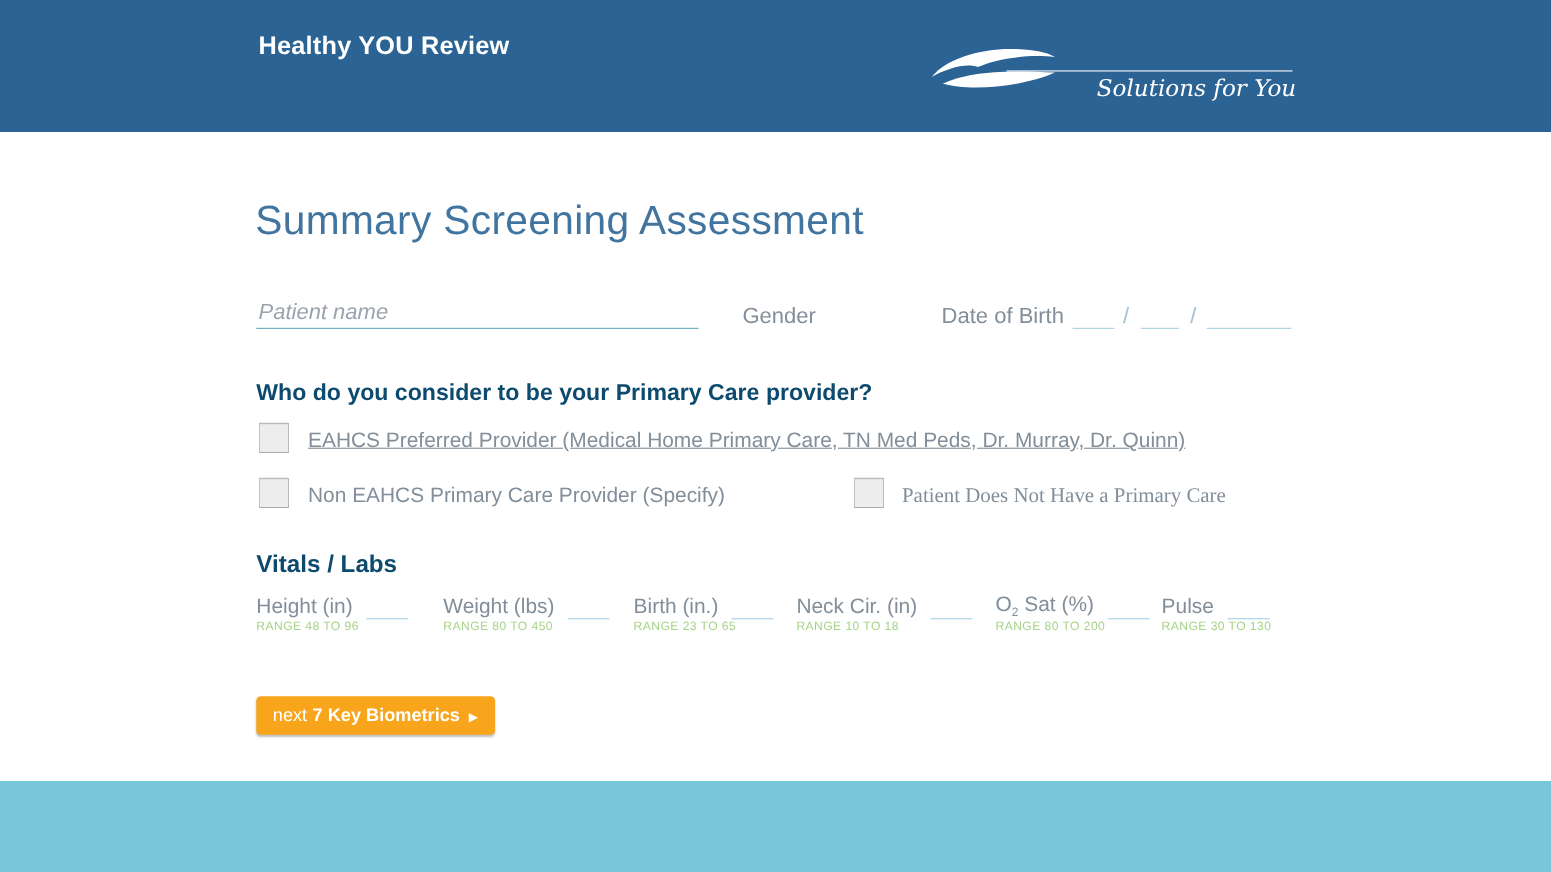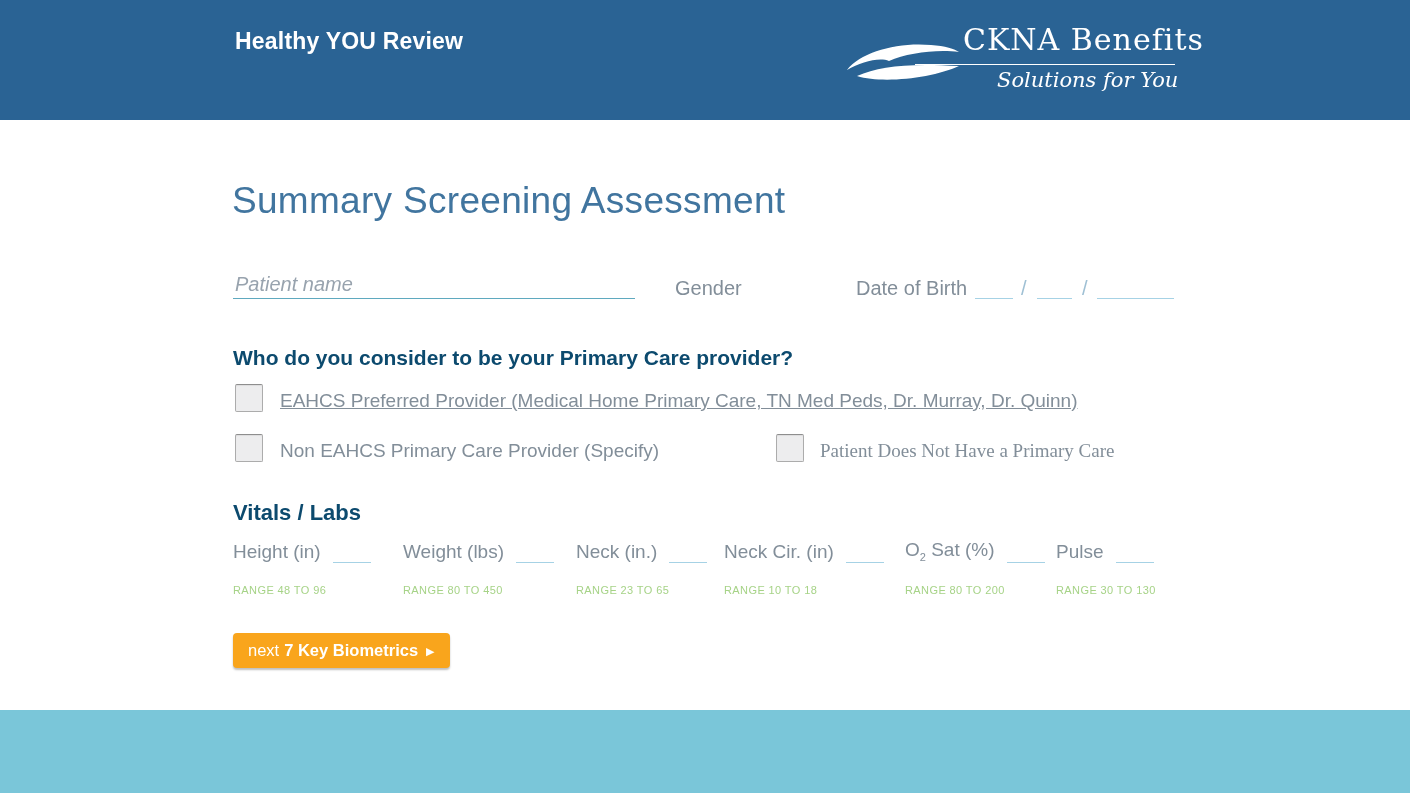--- a/index.html
+++ b/index.html
@@ -46,42 +46,41 @@
   .cbl-1 { left: 280px; top: 390px; text-decoration: underline; }
   .cbl-2 { left: 280px; top: 440px; }
   .cbl-3 { left: 820px; top: 440px; font-family: Liberation Serif, serif; }
 
   .vital { position: absolute; top: 537px; }
   .v-0 { left: 233px; } .v-1 { left: 403px; } .v-2 { left: 576px; } .v-3 { left: 724px; } .v-4 { left: 905px; } .v-5 { left: 1056px; }
   .vital-row { display: flex; align-items: flex-end; height: 26px; }
   .vital-label { font-size: 19px; color: #828E99; white-space: nowrap; margin-top: 24px; }
   .vital-label sub { font-size: 11px; }
   .vital-input { width: 38px; height: 22px; margin-left: 12px; border-bottom: 1px solid #A6D2E5; font-size: 16px; color: #555f6a; text-align: center; }
-  .vital-range { margin-top: 21px; font-size: 11px; letter-spacing: 0.4px; color: #A6D387; white-space: nowrap; }
+  .vital-range { margin-top: 1px; font-size: 11px; letter-spacing: 0.4px; color: #A6D387; white-space: nowrap; }
 
   .next-btn { position: absolute; left: 233px; top: 633px; height: 35px; padding: 0 15px; display: inline-flex; align-items: center; background: #F9A51C; border: none; border-radius: 4px; color: #ffffff; font-family: "Liberation Sans", sans-serif; font-size: 16.5px; box-shadow: 0 2px 2px rgba(0,0,0,0.25); cursor: pointer; }
   .next-btn .btn-bold { font-weight: bold; margin-left: 5px; }
   .next-btn .btn-arrow { font-size: 11px; margin-left: 8px; position: relative; top: 1px; }
 
   
   .footer { position: absolute; left: 0; top: 710px; width: 1410px; height: 83px; background: #7AC6D9; }
 </style>
 </head>
 <body>
 
 <div class="page">
 
   <div class="top-bar">
     <div class="app-title">Healthy YOU Review</div>
     <div class="brand">
       <svg class="brand-swoosh" viewBox="0 0 116 44" xmlns="http://www.w3.org/2000/svg">
         <path fill="#ffffff" d="M2,30 C16,12 52,2 86,5 C100,6 110,9 114,12 C92,9 62,13 44,21 C34,17 16,22 2,30 Z"></path>
         <path fill="#ffffff" d="M12,36 C34,26 64,23 114,26 C88,38 38,44 12,36 Z"></path>
       </svg>
-      <div class="brand-name">CKNA Benefits</div>
       <div class="brand-rule"></div>
       <div class="brand-tagline">Solutions for You</div>
     </div>
   </div>
 
   <h1 class="main-title">Summary Screening Assessment</h1>
 
   <input class="u-input patient-input" type="text" placeholder="Patient name" style="">
   <div class="field-label gender-label">Gender</div>
   <div class="field-label dob-label">Date of Birth</div>
@@ -115,21 +114,21 @@
   <div class="vital v-1">
     <div class="vital-row">
       <span class="vital-label">Weight (lbs)</span>
       <input class="u-input vital-input" type="text" style="">
     </div>
     <div class="vital-range">RANGE 80 TO 450</div>
   </div>
 
   <div class="vital v-2">
     <div class="vital-row">
-      <span class="vital-label">Neck (in.)</span>
+      <span class="vital-label">Birth (in.)</span>
       <input class="u-input vital-input" type="text" style="">
     </div>
     <div class="vital-range">RANGE 23 TO 65</div>
   </div>
 
   <div class="vital v-3">
     <div class="vital-row">
       <span class="vital-label">Neck Cir. (in)</span>
       <input class="u-input vital-input" type="text" style="">
     </div>

